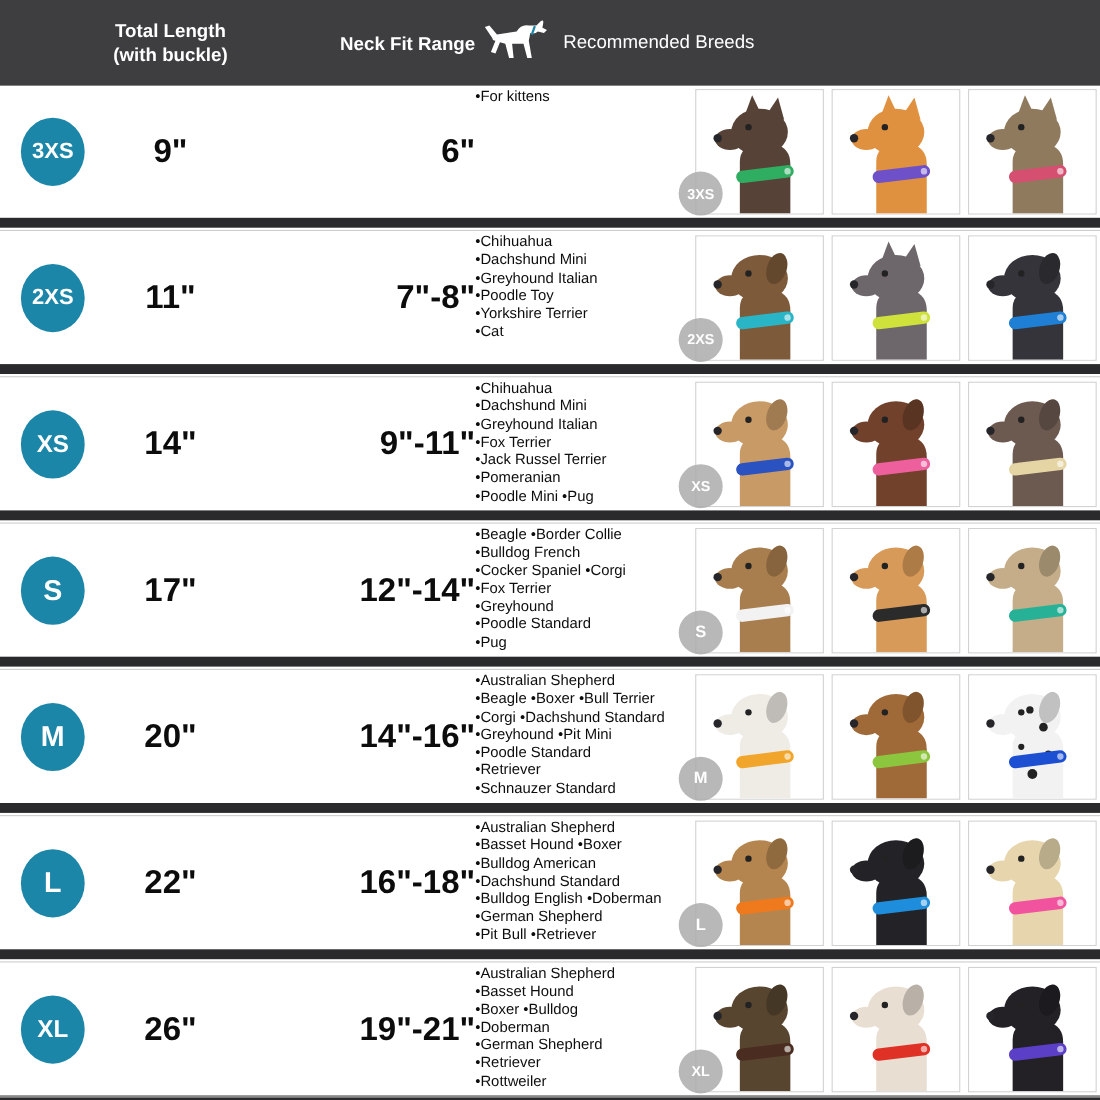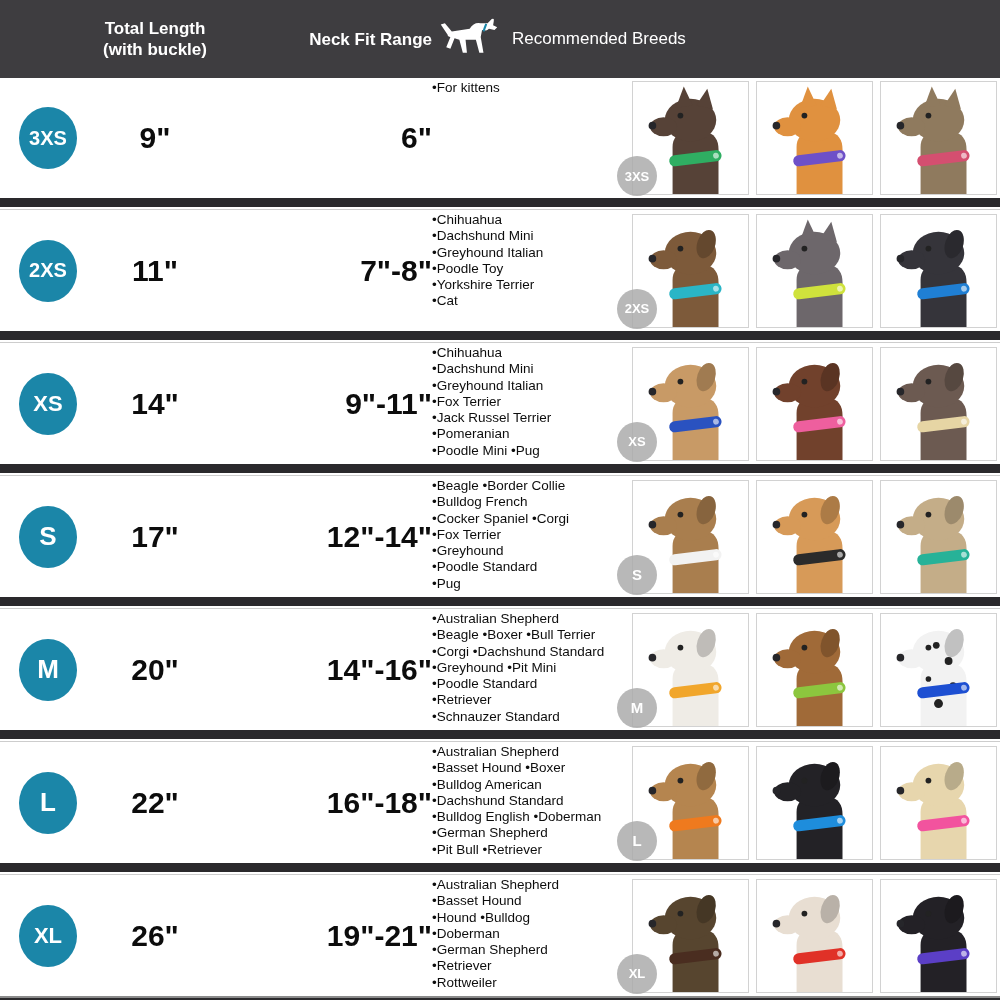--- a/index.html
+++ b/index.html
@@ -503,21 +503,21 @@
 <div class="divider"></div>
   <section class="row bordered">
     <div class="c badge-c">
       <div class="badge" style="font-size: 22px;">XL</div>
     </div>
     <div class="c len-c val">26"</div>
     <div class="c neck-c val">19"-21"</div>
     <div class="c breeds-c breeds-cell">
           <div class="breed-line">•Australian Shepherd</div>
           <div class="breed-line">•Basset Hound</div>
-          <div class="breed-line">•Hound •Bulldog</div>
+          <div class="breed-line">•Boxer •Bulldog</div>
           <div class="breed-line">•Doberman</div>
           <div class="breed-line">•German Shepherd</div>
           <div class="breed-line">•Retriever</div>
           <div class="breed-line">•Rottweiler</div>
         </div>
     <div class="c photos-c photos">
           <div class="tile">
             <svg viewBox="0 0 100 100" preserveAspectRatio="xMidYMid meet" aria-hidden="true">
     <rect width="100" height="100" fill="#ffffff"></rect>
     <path d="M34,100 L34,58 Q34,46 47,44 L63,44 Q75,47 75,60 L75,100 Z" fill="#57452f"></path>

